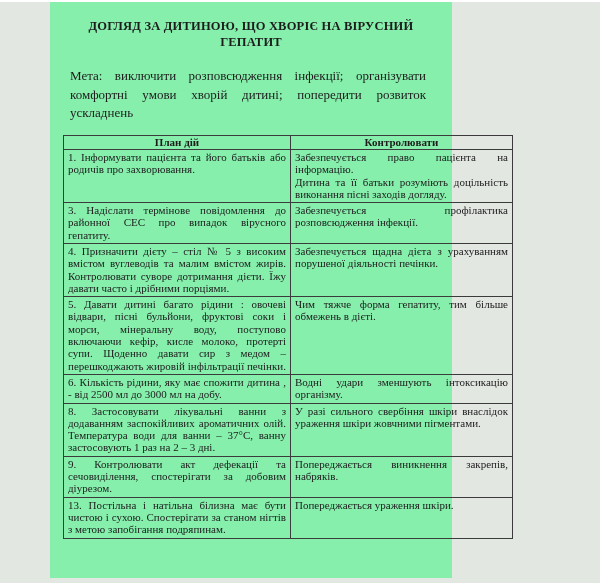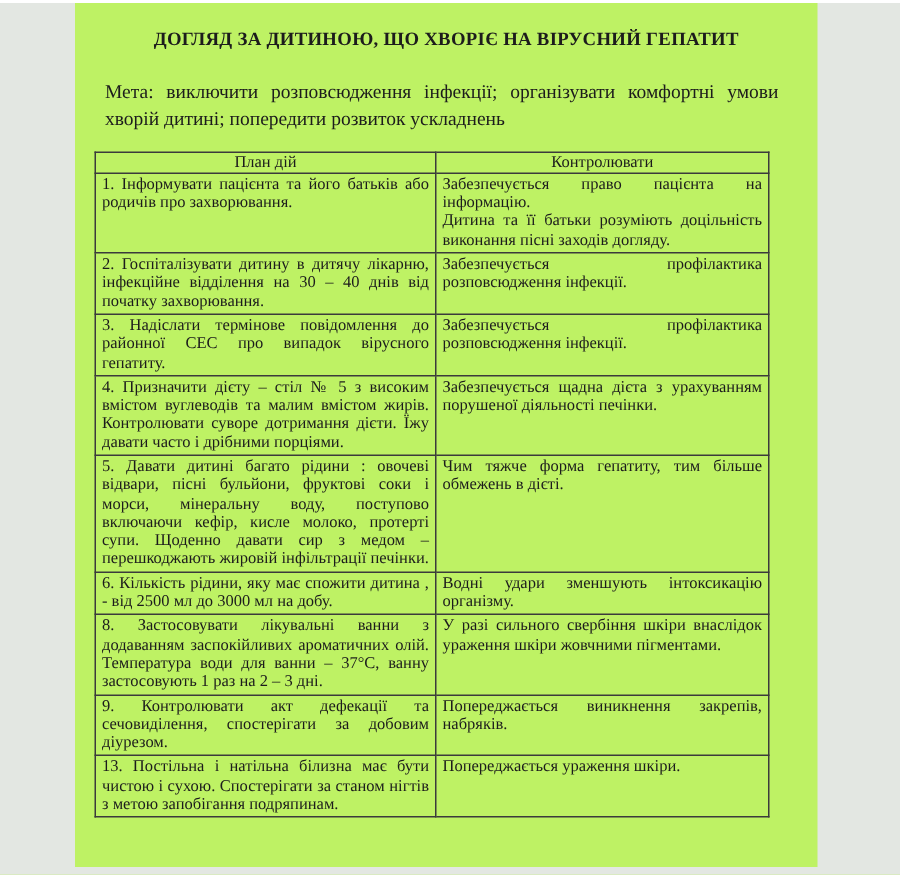--- a/index.html
+++ b/index.html
@@ -20,23 +20,23 @@
   .top-strip {
     position: absolute;
     left: 0; top: 0;
     width: 600px; height: 2px;
     background: #ffffff;
   }
   .page {
     position: absolute;
     left: 50px;
     top: 2px;
-    width: 495px;
+    width: 402px;
     height: 576px;
-    background: #bef264;
+    background: #86efac;
     box-sizing: border-box;
   }
   .doc-title {
     margin: 17px 10px 0 10px;
     font-size: 12.5px;
     font-weight: bold;
     text-align: center;
     letter-spacing: 0.2px;
     line-height: 1.25;
   }
@@ -57,21 +57,21 @@
   .care-table th,
   .care-table td {
     border: 1px solid #3b3b3b;
     vertical-align: top;
     box-sizing: border-box;
     padding: 1px 4px 2px 4px;
     font-size: 11px;
     line-height: 12.3px;
   }
   .care-table th {
-    font-weight: normal;
+    font-weight: bold;
     text-align: center;
     font-size: 11px;
     padding-top: 0;
     padding-bottom: 1px;
   }
   .care-table td {
     text-align: justify;
     white-space: pre-line;
   }
 </style>
@@ -98,24 +98,20 @@
           <th>Контролювати</th>
         </tr>
       </thead>
       <tbody>
         <tr>
           <td>1. Інформувати пацієнта та його батьків або родичів про захворювання.</td>
           <td>Забезпечується право пацієнта на інформацію.
 Дитина та її батьки розуміють доцільність виконання пісні заходів догляду.</td>
         </tr>
         <tr>
-          <td>2. Госпіталізувати дитину в дитячу лікарню, інфекційне відділення на 30 – 40 днів від початку захворювання.</td>
-          <td>Забезпечується профілактика розповсюдження інфекції.</td>
-        </tr>
-        <tr>
           <td>3. Надіслати термінове повідомлення до районної СЕС про випадок вірусного гепатиту.</td>
           <td>Забезпечується профілактика розповсюдження інфекції.</td>
         </tr>
         <tr>
           <td>4. Призначити дієту – стіл № 5 з високим вмістом вуглеводів та малим вмістом жирів. Контролювати суворе дотримання дієти. Їжу давати часто і дрібними порціями.</td>
           <td>Забезпечується щадна дієта з урахуванням порушеної діяльності печінки.</td>
         </tr>
         <tr>
           <td>5. Давати дитині багато рідини : овочеві відвари, пісні бульйони, фруктові соки і морси, мінеральну воду, поступово включаючи кефір, кисле молоко, протерті супи. Щоденно давати сир з медом – перешкоджають жировій інфільтрації печінки.</td>
           <td>Чим тяжче форма гепатиту, тим більше обмежень в дієті.</td>

